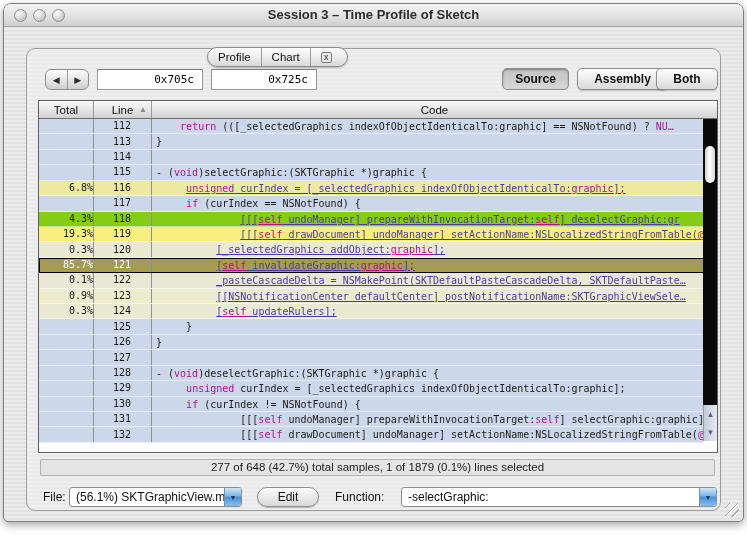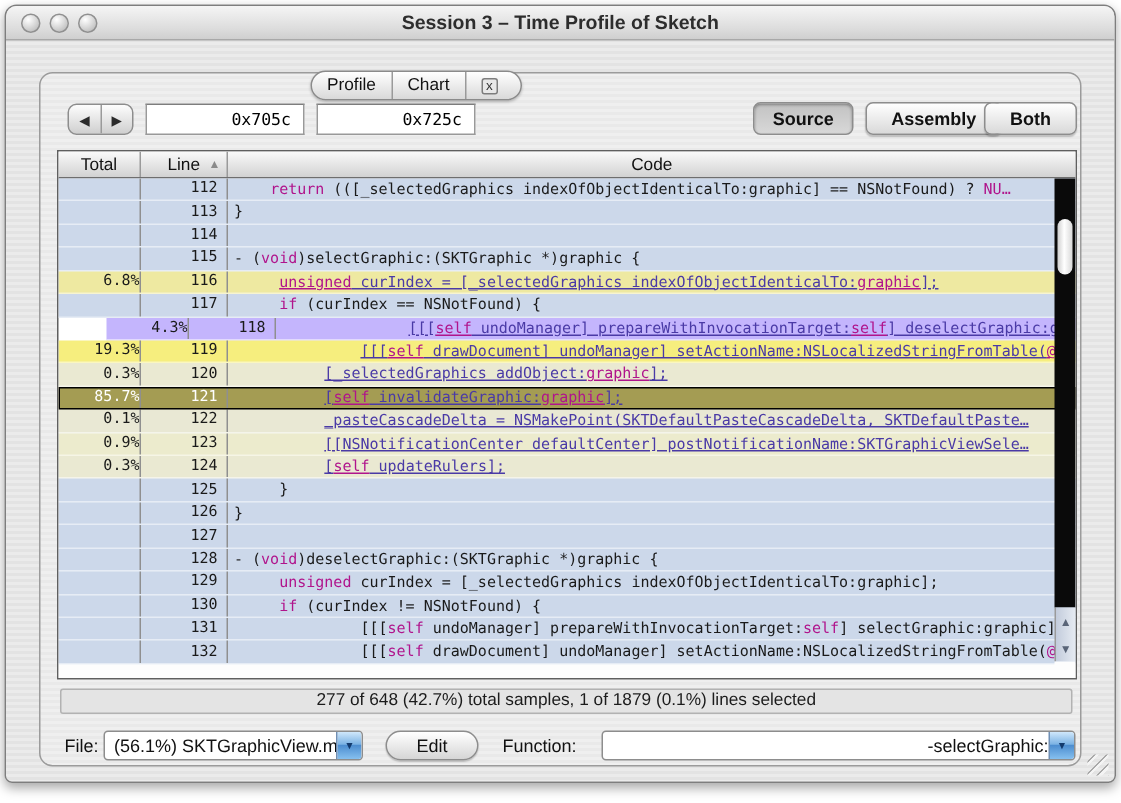--- a/index.html
+++ b/index.html
@@ -82,21 +82,21 @@
     font-size:11.5px; color:#111; }
   .th { display:flex; align-items:center; justify-content:center; position:relative; }
   .th-total { width:55px; border-right:1px solid #9a9a9a; }
   .th-line { width:58px; border-right:1px solid #9a9a9a; }
   .th-code { flex:1; }
   .sort-arrow { position:absolute; right:4px; font-size:8px; color:#8a8a8a; }
   .tbody { position:absolute; left:0; top:18px; right:0; height:324px; }
   .row { display:flex; height:15.43px; background:#ccd8ea; border-bottom:1px solid rgba(255,255,255,0.5); }
   .cell { overflow:hidden; white-space:pre; font-family:"DejaVu Sans Mono", monospace; font-size:10px; line-height:14px; color:#1a1a1a; display:flex; align-items:center; }
   .cell.total { width:55px; justify-content:flex-end; padding-right:0; border-right:1px solid #8f8f8f; }
-  .cell.line  { width:58px; justify-content:flex-end; padding-right:6px; border-right:1px solid #8f8f8f;text-align:right; }
+  .cell.line  { width:58px; justify-content:flex-end; padding-right:20px; border-right:1px solid #8f8f8f;text-align:right; }
   .cell.code  { flex:1; padding-left:4px; display:block; line-height:15px; }
   .row.selected { outline:1.5px solid #000; outline-offset:-1.5px; }
   .row.selected .cell.total, .row.selected .cell.line { color:#fff; }
   .seg-plain { color:#1a1a1a; }
   .seg-kw { color:#b0148c; }
   .seg-link { color:#4a3aa6; text-decoration:underline; }
   .seg-kwlink { color:#b0148c; text-decoration:underline; }
   .t-empty { position:absolute; left:0; top:342px; right:0; height:11px; background:#fdfdfd; }
   
   .vs-track { position:absolute; right:0; top:18px; width:14px; height:286px; background:#0a0a0a; z-index:4; }
@@ -110,21 +110,21 @@
   .statusbar {
     position:absolute; left:13px; top:410px; width:675px; height:17px;
     border:1px solid #b2b2b2; background:#e4e4e4; border-radius:2px;
     font-size:11.5px; color:#1c1c1c; text-align:center; line-height:15px;
   }
   
   .flabel { position:absolute; font-size:12px; color:#111; top:441px; }
   .lbl-file { left:16px; } .lbl-fn { left:308px; }
   .combo { position:absolute; top:438px; height:20px; border:1px solid #8d8d8d; background:#fff;
     border-radius:3px; display:flex; align-items:stretch; overflow:hidden; }
-  .combo-file { left:42px; width:173px; } .combo-fn { left:374px; width:316px;text-align:right; }
+  .combo-file { left:42px; width:173px; } .combo-fn { left:374px; width:316px; }
   .combo .val { flex:1; font-size:12px; color:#111; line-height:18px; padding-left:6px; white-space:nowrap; overflow:hidden; }
   .combo .arrow { width:17px; border-left:1px solid #6f8fb5;
     background:linear-gradient(180deg,#cfe7fb,#7cb3e4 45%,#4d8ed0 50%,#86c0ef);
     display:flex; align-items:center; justify-content:center; font-size:7px; color:#123a6d; }
   .btn-edit { position:absolute; left:230px; top:438px; width:62px; height:20px;
     border:1px solid #8d8d8d; border-radius:10px; background:linear-gradient(180deg,#ffffff,#d6d6d6);
     font-size:12px; color:#111; text-align:center; line-height:18px; box-shadow:0 1px 1px rgba(0,0,0,0.2); }
   
   .grip { position:absolute; right:4px; bottom:4px; width:14px; height:14px;
     background:repeating-linear-gradient(135deg, transparent 0 3px, #a9a9a9 3px 4px, #f4f4f4 4px 5.5px); }
@@ -208,21 +208,21 @@
           <div class="row" style="background: rgb(238, 233, 161);">
             <div class="cell total">6.8%</div>
             <div class="cell line">116</div>
             <div class="cell code"><span>     </span><span class="seg-kwlink">unsigned</span><span class="seg-link"> curIndex = [_selectedGraphics indexOfObjectIdenticalTo:</span><span class="seg-kwlink">graphic</span><span class="seg-link">];</span></div>
           </div>
           <div class="row">
             <div class="cell total"></div>
             <div class="cell line">117</div>
             <div class="cell code"><span>     </span><span class="seg-kw">if</span><span class="seg-plain"> (curIndex == NSNotFound) {</span></div>
           </div>
-          <div class="row" style="background: #c4b5fd; margin-left: 32px;">
+          <div class="row" style="background: #84cc16;">
             <div class="cell total">4.3%</div>
             <div class="cell line">118</div>
             <div class="cell code"><span>              </span><span class="seg-link">[[[</span><span class="seg-kwlink">self</span><span class="seg-link"> undoManager] prepareWithInvocationTarget:</span><span class="seg-kwlink">self</span><span class="seg-link">] deselectGraphic:gr</span></div>
           </div>
           <div class="row" style="background: rgb(246, 238, 126);">
             <div class="cell total">19.3%</div>
             <div class="cell line">119</div>
             <div class="cell code"><span>              </span><span class="seg-link">[[[</span><span class="seg-kwlink">self</span><span class="seg-link"> drawDocument] undoManager] setActionName:NSLocalizedStringFromTable(</span><span class="seg-kwlink">@…</span></div>
           </div>
           <div class="row" style="background: rgb(234, 233, 210);">

